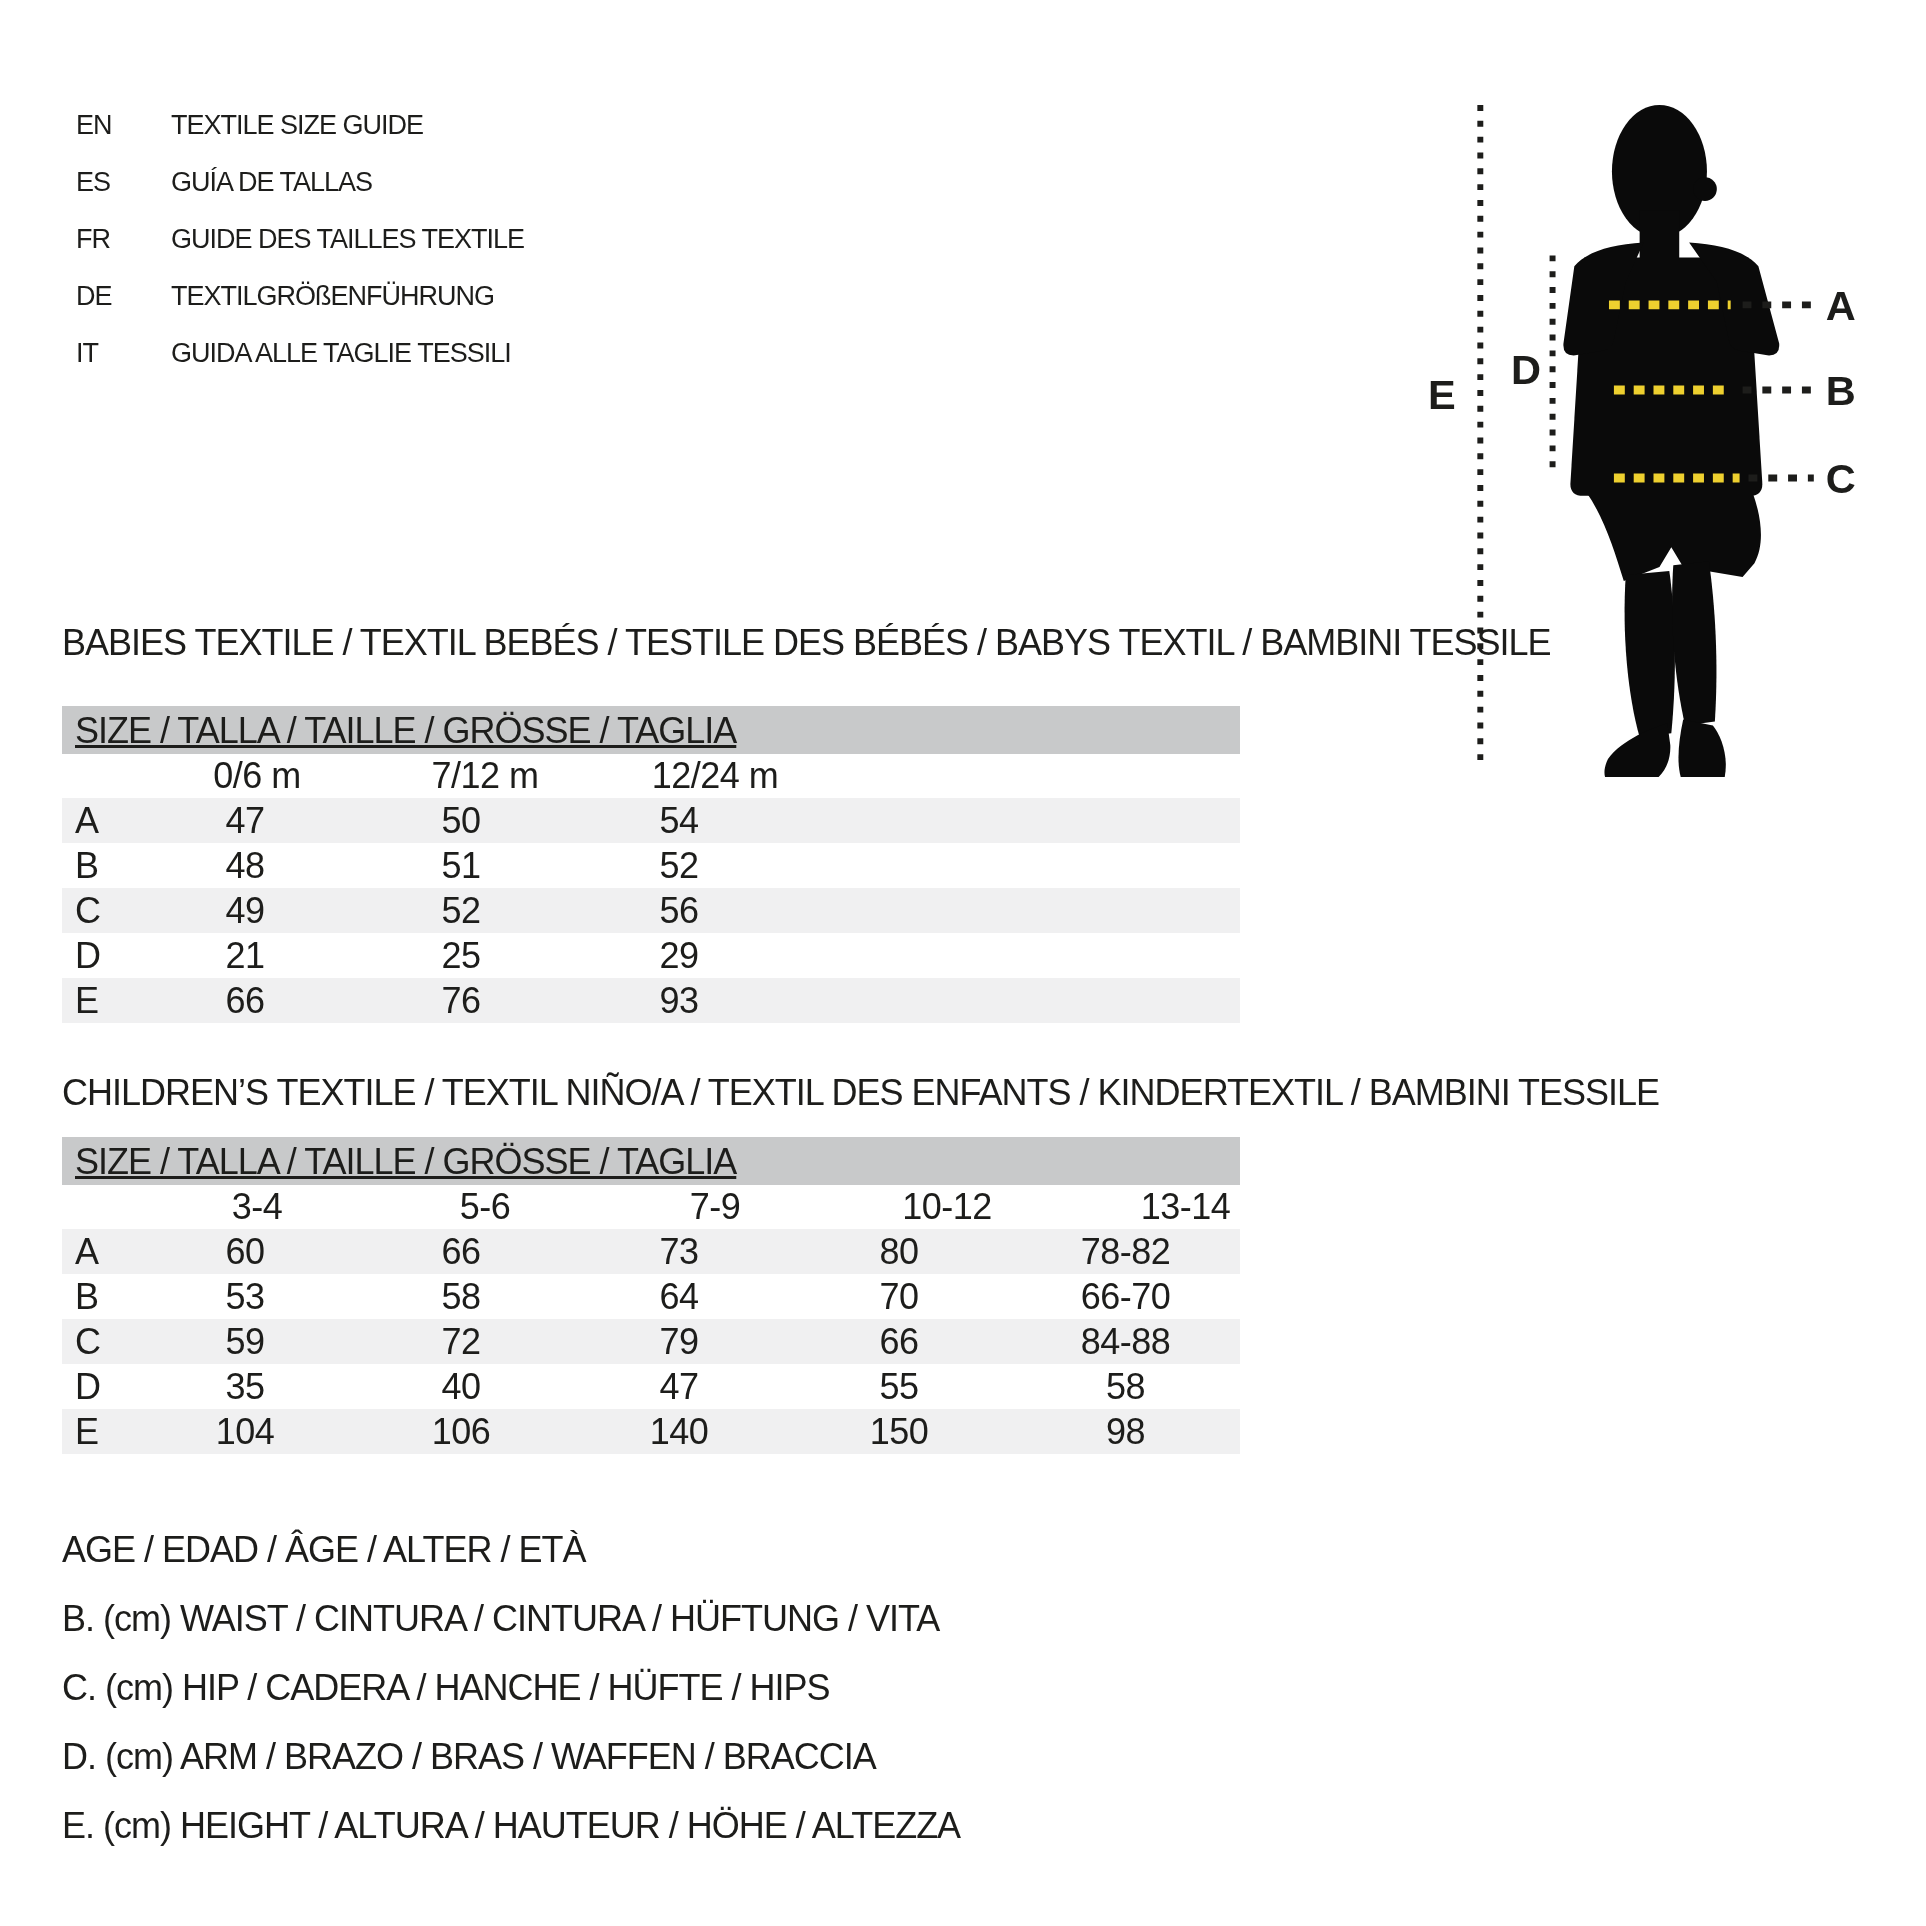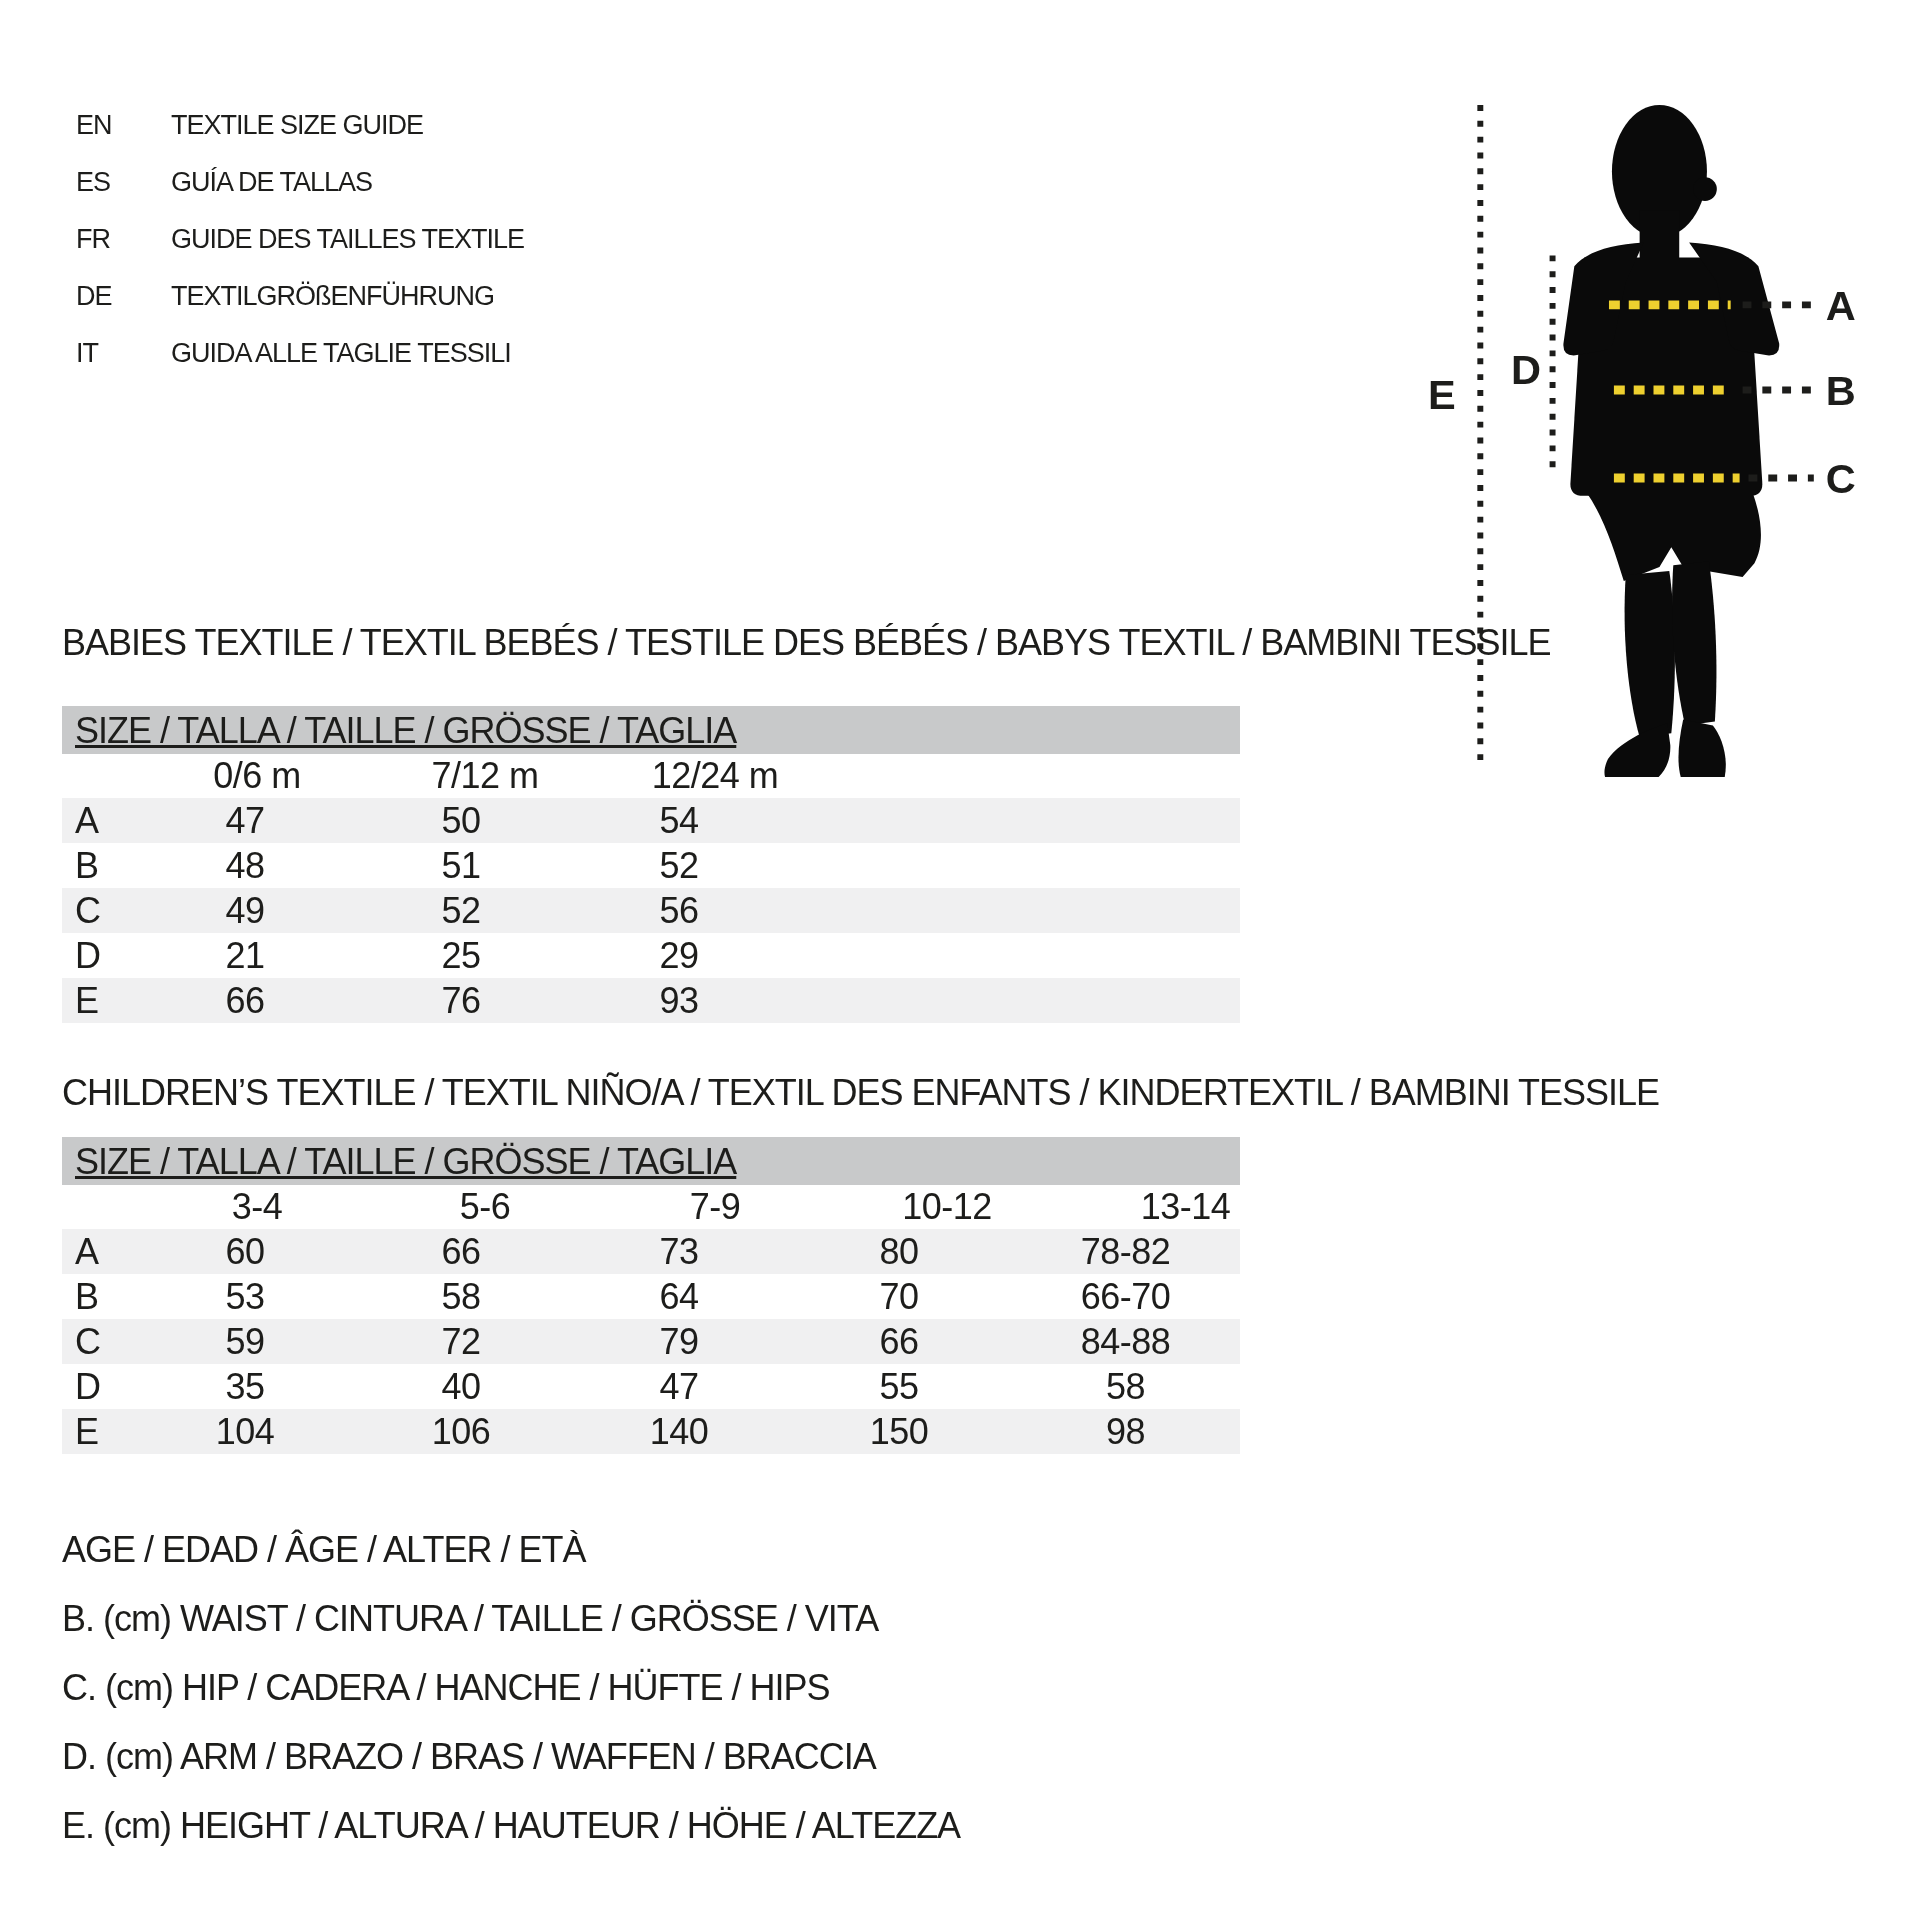--- a/index.html
+++ b/index.html
@@ -196,20 +196,20 @@
       <div class="cell">104</div>
       <div class="cell">106</div>
       <div class="cell">140</div>
       <div class="cell">150</div>
       <div class="cell">98</div>
     </div>
   </div>
 
   <div class="legend">
     <div class="legend-line">AGE / EDAD / ÂGE / ALTER / ETÀ</div>
-    <div class="legend-line">B. (cm) WAIST / CINTURA / TAILLE / GRÖSSE / VITA</div>
+    <div class="legend-line">B. (cm) WAIST / CINTURA / CINTURA / HÜFTUNG / VITA</div>
     <div class="legend-line">C. (cm) HIP / CADERA / HANCHE / HÜFTE / HIPS</div>
     <div class="legend-line">D. (cm) ARM / BRAZO / BRAS / WAFFEN / BRACCIA</div>
     <div class="legend-line">E. (cm) HEIGHT / ALTURA / HAUTEUR / HÖHE / ALTEZZA</div>
   </div>
 
 </div>
 
 
 </body></html>

